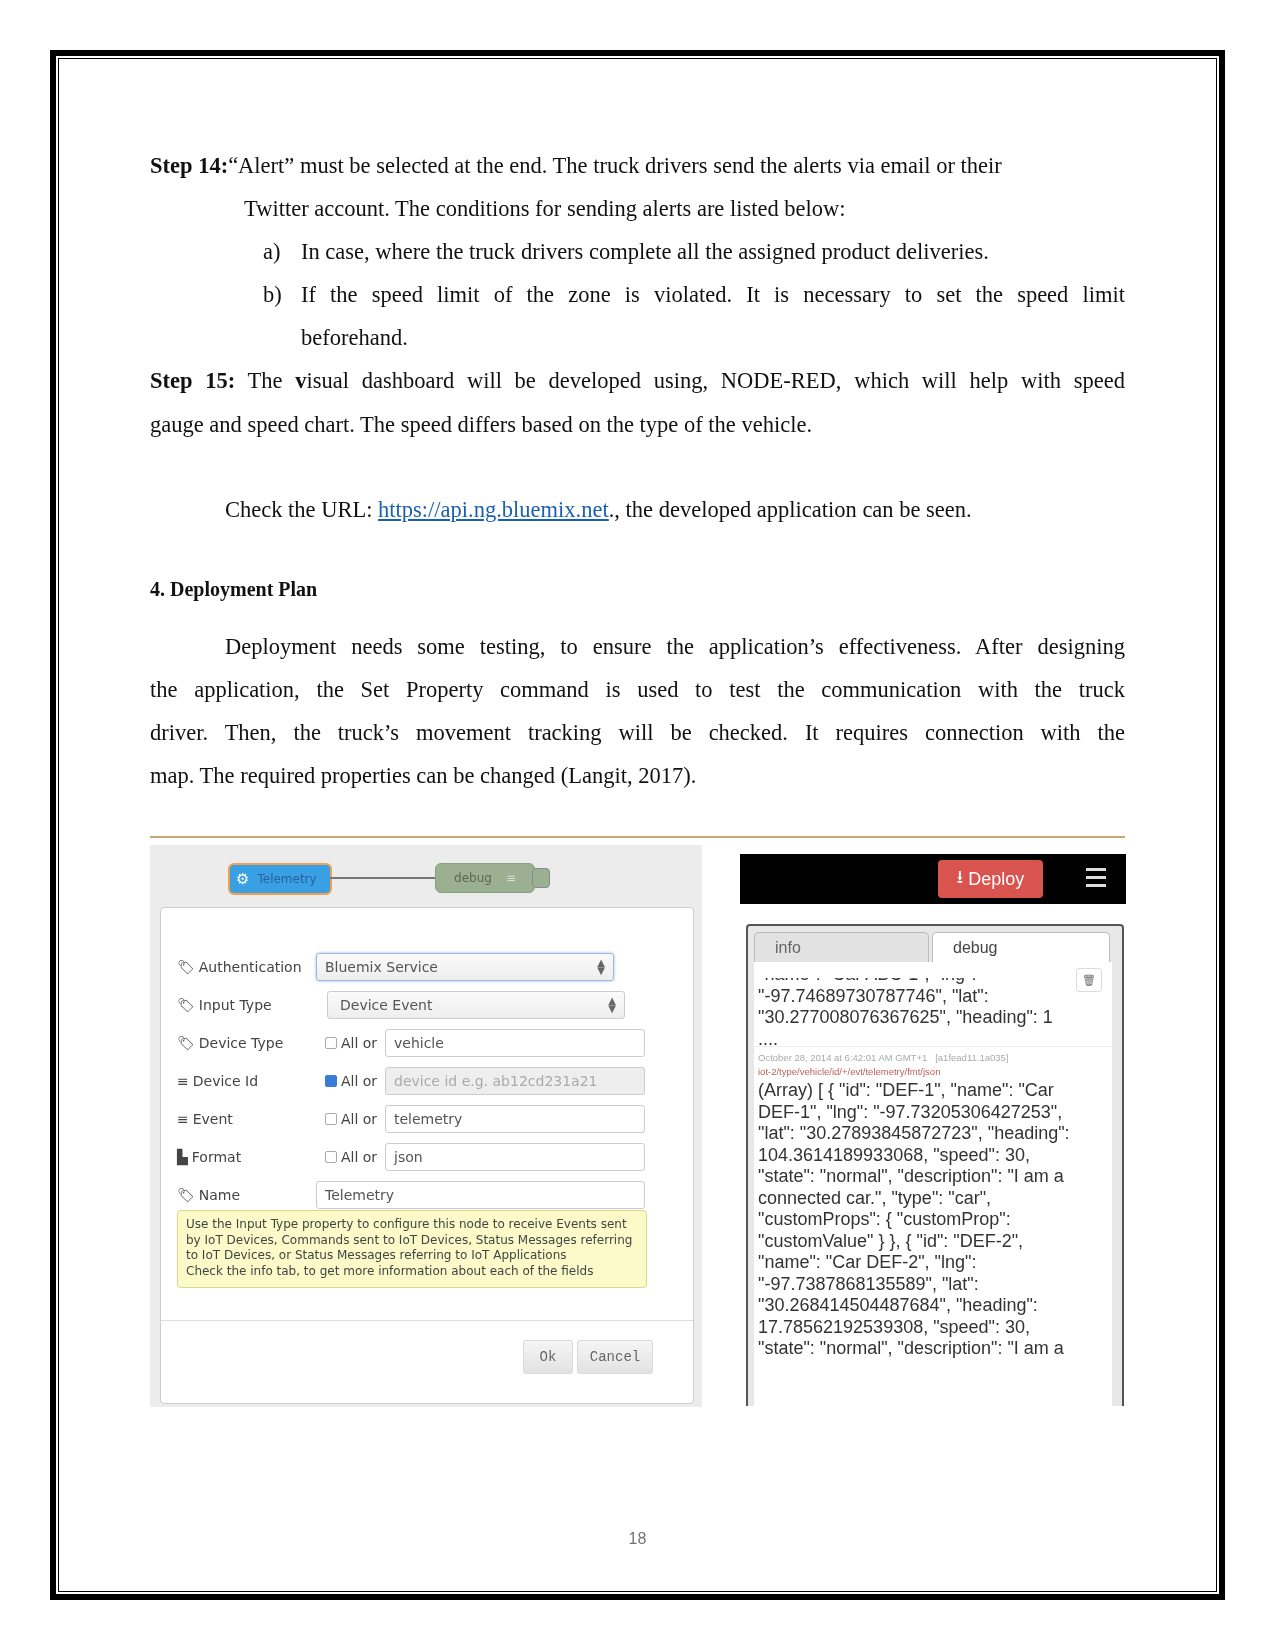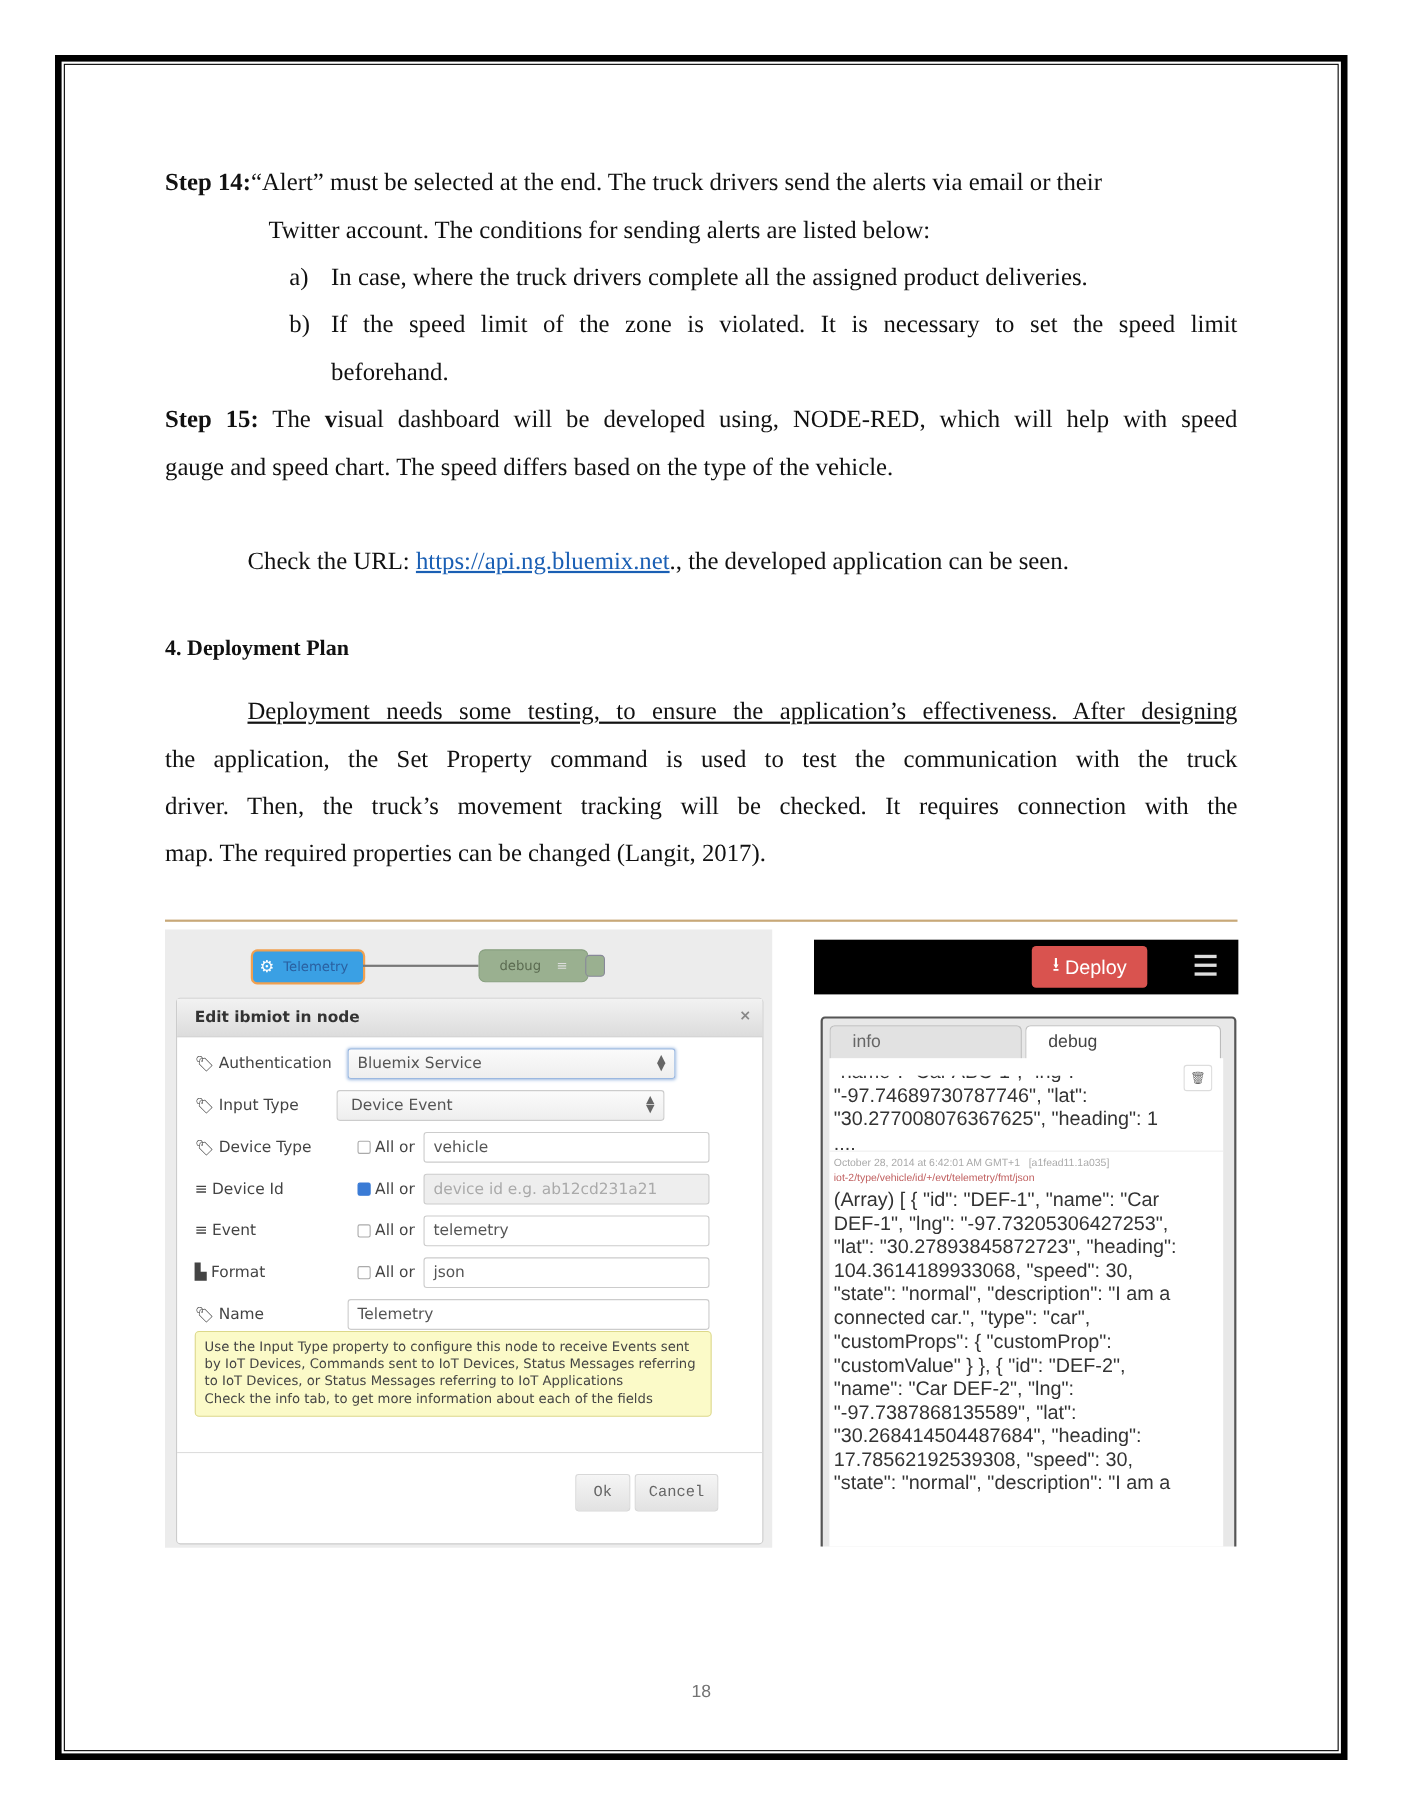--- a/index.html
+++ b/index.html
@@ -64,63 +64,59 @@
 <div class="txt" style="left:263px;top:273px;">b)</div>
 <div class="txt just" style="left:301px;top:273px;width:824px;height:43px;">If the speed limit of the zone is violated. It is necessary to set the speed limit</div>
 <div class="txt" style="left:301px;top:316px;">beforehand.</div>
 
 <div class="txt just" style="left:150px;top:359px;width:975px;height:43px;"><b>Step 15:</b><span> The </span><b>v</b><span>isual dashboard will be developed using, NODE-RED, which will help with speed</span></div>
 <div class="txt" style="left:150px;top:403px;">gauge and speed chart. The speed differs based on the type of the vehicle.</div>
 
 <div class="txt" style="left:225px;top:488px;"><span>Check the URL: </span><a class="link">https://api.ng.bluemix.net</a><span>., the developed application can be seen.</span></div>
 
 <div class="h2">4.  Deployment Plan</div>
-<div class="txt just" style="left:225px;top:625px;width:900px;height:43px;text-decoration:underline;">Deployment needs some testing, to ensure the application’s effectiveness. After designing</div>
+<div class="txt just" style="left:225px;top:625px;width:900px;height:43px;">Deployment needs some testing, to ensure the application’s effectiveness. After designing</div>
 <div class="txt just" style="left:150px;top:668px;width:975px;height:43px;">the application, the Set Property command is used to test the communication with the truck</div>
 <div class="txt just" style="left:150px;top:711px;width:975px;height:43px;">driver. Then, the truck’s movement tracking will be checked. It requires connection with the</div>
 <div class="txt" style="left:150px;top:754px;">map. The required properties can be changed (Langit, 2017).</div>
 
 <div class="sep"></div>
 
 <div class="lfig">
   <div class="node n-tel">
     <span style="margin:0 8px 0 6px;color:#fff;font-size:15px;">⚙</span>
     <span>Telemetry</span>
   </div>
   <div class="wire"></div>
   <div class="node n-dbg">
     <span>debug</span>
     <span style="margin-left:14px;color:#ddd;">≡</span>
     <span style="position:absolute;right:-16px;top:4px;width:16px;height:18px;background:#9ab090;border:1px solid #889;border-radius:4px;"></span>
   </div>
 
   <div class="dlg">
-    <div class="dlg-head">
-      <span>Edit ibmiot in node</span>
-      <span class="dlg-close">×</span>
-    </div>
 
     <div class="row" style="top:44px;">
       <span class="lbl">
           <span>🏷︎</span>
           <span>Authentication</span>
         </span>
     </div>
     <div class="fld sel focus" style="left:155px;top:45px;width:298px;text-align:center;">
         <span>Bluemix Service</span>
         <span class="arrows">▲<br>▼</span>
       </div>
 
     <div class="row" style="top:82px;">
       <span class="lbl">
           <span>🏷︎</span>
           <span>Input Type</span>
         </span>
     </div>
-    <div class="fld sel" style="left:145px;top:83px;width:298px;padding-left:12px;">
+    <div class="fld sel" style="left:166px;top:83px;width:298px;padding-left:12px;">
         <span>Device Event</span>
         <span class="arrows">▲<br>▼</span>
       </div>
 
     <div class="row" style="top:120px;">
       <span class="lbl">
           <span>🏷︎</span>
           <span>Device Type</span>
         </span>
     </div>

